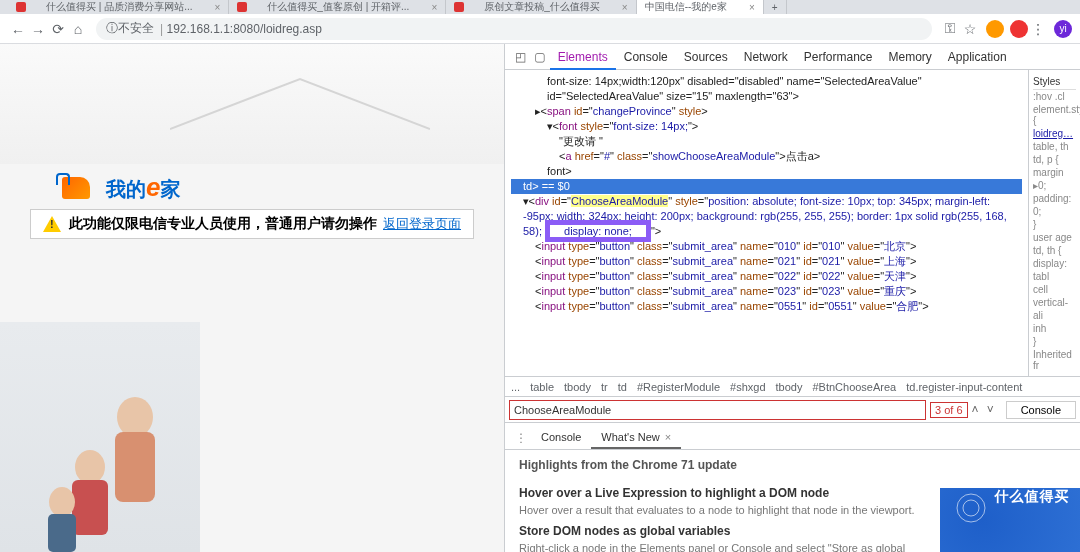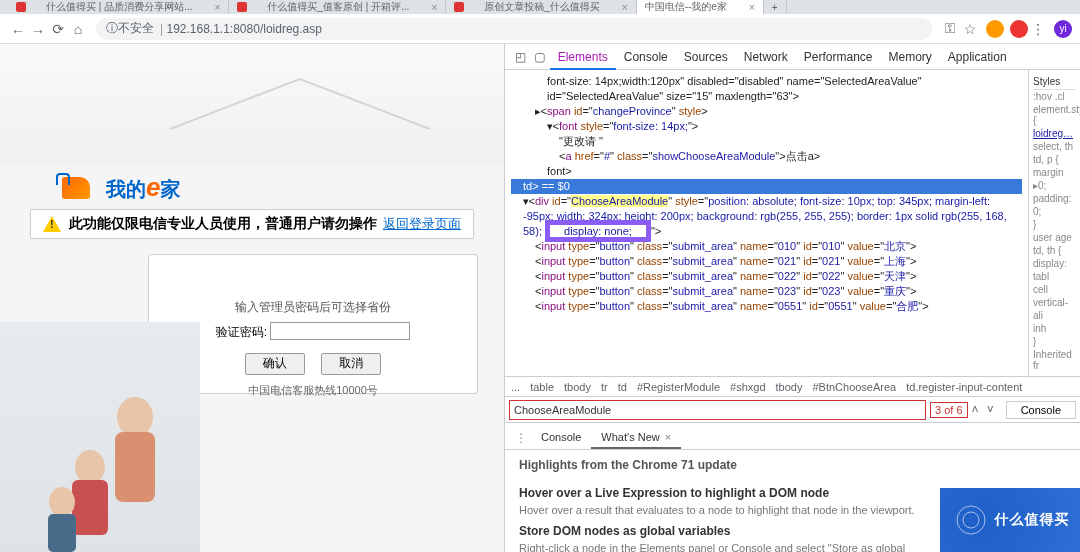--- a/index.html
+++ b/index.html
@@ -83,21 +83,21 @@
 .drawer { border-top: 1px solid #cacdd1; height: 130px; padding: 4px 0; font-size: 12px; color: #333; overflow: hidden; }
 .drawer-tabs { display: flex; border-bottom: 1px solid #cacdd1; padding-left: 6px; }
 .drawer-tabs .dtab { padding: 4px 10px; font-size: 11px; cursor: pointer; }
 .drawer-tabs .dtab.active { border-bottom: 2px solid #666; }
 .drawer-tabs .close { margin-left: 2px; color: #888; }
 .drawer-content { padding: 8px 14px; font-size: 12px; color: #333; }
 .drawer-content h4 { font-size: 12px; margin-bottom: 14px; color: #555; }
 .drawer-content h5 { font-size: 12px; margin: 8px 0 4px; }
 .drawer-content p { font-size: 11px; color: #777; }
 
-.watermark { position: absolute; right: 0; bottom: 0; width: 140px; height: 64px; background: radial-gradient(circle at 30% 50%, #1e5fc9 0%, #2d6fd4 100%); color: #fff; font-size: 14px; font-weight: bold; display: flex; align-items: center; justify-content: center; letter-spacing: 1px; }
+.watermark { position: absolute; right: 0; bottom: 0; width: 140px; height: 64px; background: radial-gradient(circle at 30% 50%, #1e5fc9 0%, #2d6fd4 100%); color: #fff; font-size: 14px; font-weight: bold; display: flex; align-items: flex-start; justify-content: center; letter-spacing: 1px; }
 
 .styles-tab { font-size: 10px; padding: 2px 0; border-bottom: 1px solid #ddd; }
 .styles-line { color: #888; padding: 1px 0; }
 .styles-line .link { color: #1a1aa6; text-decoration: underline; }
 </style>
 </head>
 <body>
 
 <div class="tabs-bar">
   <div class="tab">
@@ -151,32 +151,20 @@
         </svg>
     </div>
     <div class="logo">
       <div class="logo-icon"></div>
       <span class="logo-text"><span class="logo-blue">我的</span><span class="logo-e">e</span><span class="logo-blue">家</span></span>
     </div>
     <div class="warn-bar">
       <div class="warn-icon"></div>
       <span class="warn-text">此功能仅限电信专业人员使用，普通用户请勿操作</span>
       <a class="warn-link">返回登录页面</a>
-    </div>
-    <div class="login-card">
-      <div class="login-row1">输入管理员密码后可选择省份</div>
-      <div class="login-row2">
-        <span>验证密码:</span>
-        <input type="password" style="">
-      </div>
-      <div class="btn-row">
-        <button>确认</button>
-        <button>取消</button>
-      </div>
-      <div class="hotline">中国电信客服热线10000号</div>
     </div>
     <div class="photo">
       <svg class="people" viewBox="0 0 140 180">
         <ellipse cx="95" cy="45" rx="18" ry="20" fill="#e8c5a8"></ellipse>
         <rect x="75" y="60" width="40" height="70" fill="#d89070" rx="8"></rect>
         <ellipse cx="50" cy="95" rx="15" ry="17" fill="#e8c5a8"></ellipse>
         <rect x="32" y="108" width="36" height="55" fill="#c85050" rx="6"></rect>
         <ellipse cx="22" cy="130" rx="13" ry="15" fill="#e8c5a8"></ellipse>
         <rect x="8" y="142" width="28" height="38" fill="#4a6a8a" rx="5"></rect>
       </svg>
@@ -211,21 +199,21 @@
           <div class="ind2">&lt;<span class="t">input</span> <span class="a">type</span>="<span class="v">button</span>" <span class="a">class</span>="<span class="v">submit_area</span>" <span class="a">name</span>="<span class="v">022</span>" <span class="a">id</span>="<span class="v">022</span>" <span class="a">value</span>="<span class="v">天津</span>"&gt;</div>
           <div class="ind2">&lt;<span class="t">input</span> <span class="a">type</span>="<span class="v">button</span>" <span class="a">class</span>="<span class="v">submit_area</span>" <span class="a">name</span>="<span class="v">023</span>" <span class="a">id</span>="<span class="v">023</span>" <span class="a">value</span>="<span class="v">重庆</span>"&gt;</div>
           <div class="ind2">&lt;<span class="t">input</span> <span class="a">type</span>="<span class="v">button</span>" <span class="a">class</span>="<span class="v">submit_area</span>" <span class="a">name</span>="<span class="v">0551</span>" <span class="a">id</span>="<span class="v">0551</span>" <span class="a">value</span>="<span class="v">合肥</span>"&gt;</div>
         </div>
       <div class="dt-styles">
         <div class="styles-tab">Styles</div>
         <div class="styles-line">:hov .cl</div>
         <div class="styles-line">element.style {</div>
         <div class="styles-line"><span class="link">loidreg…</span></div>
         <div id="styles-rules">
-            <div class="styles-line">select, th</div>
+            <div class="styles-line">table, th</div>
             <div class="styles-line">td, p {</div>
             <div class="styles-line"> margin</div>
             <div class="styles-line"> ▸0;</div>
             <div class="styles-line">padding:</div>
             <div class="styles-line"> 0;</div>
             <div class="styles-line">}</div>
             <div class="styles-line">user age</div>
             <div class="styles-line">td, th {</div>
             <div class="styles-line">display:</div>
             <div class="styles-line"> tabl</div>

